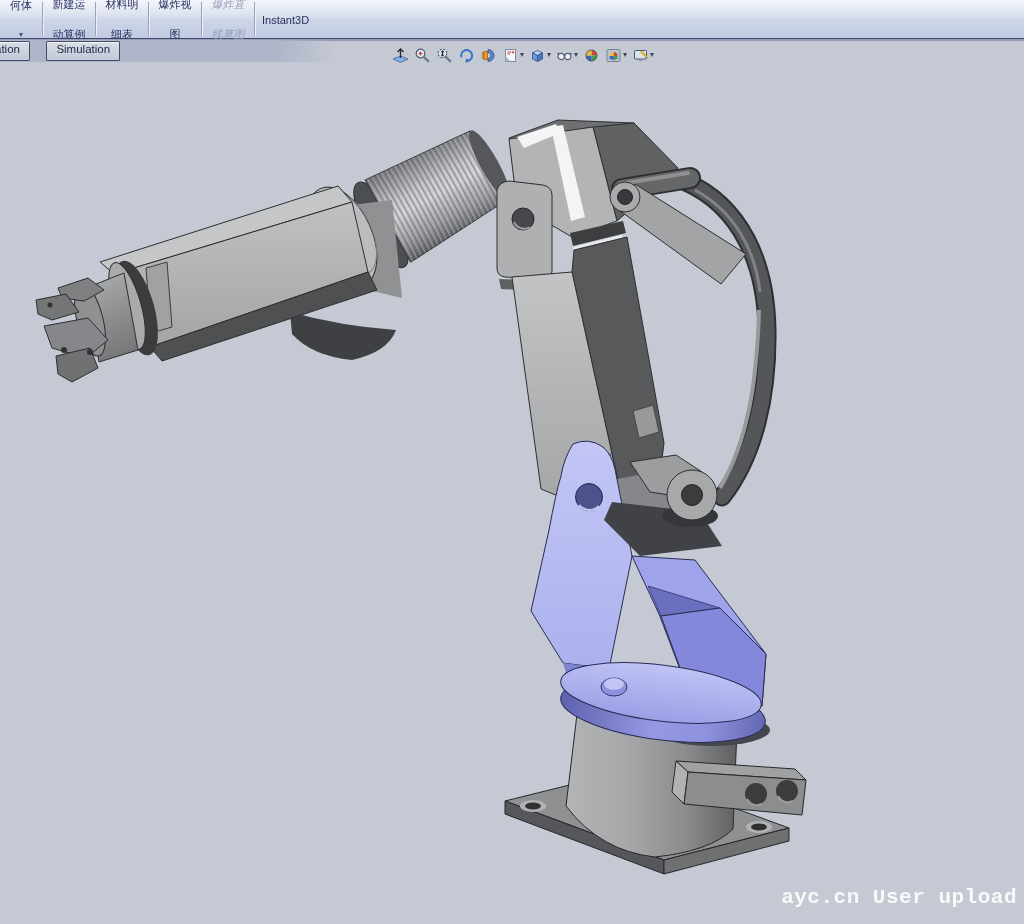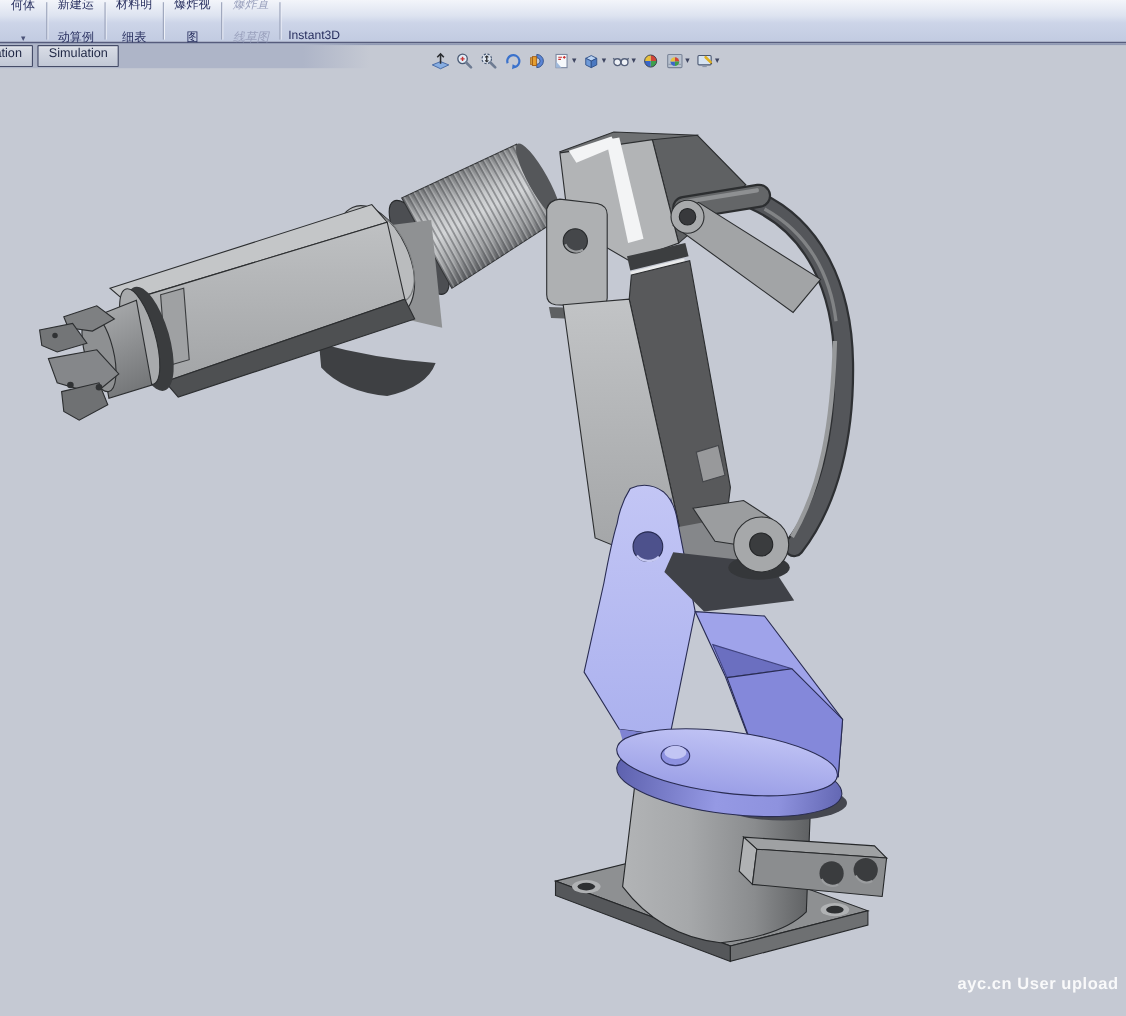--- a/index.html
+++ b/index.html
@@ -10,43 +10,43 @@
   .toolbar{position:absolute;left:0;top:0;width:1024px;height:38px;z-index:5;
     background:linear-gradient(180deg,#f3f5fa 0%,#dde3f0 38%,#ccd4e8 55%,#c2cbe1 100%);
     border-bottom:1px solid #41486b;display:flex;align-items:stretch;}
   .toolbar-underline{position:absolute;left:0;top:39px;width:1024px;height:2px;z-index:5;
     background:linear-gradient(180deg,#9aa2b9,#8d96b2);}
   .tb-btn{display:flex;flex-direction:column;justify-content:center;align-items:center;
     font-size:11px;line-height:12.5px;color:#293060;padding:0 4px;min-width:44px;
     cursor:default;position:relative;gap:17px;}
   .tb-btn.partial{min-width:34px;}
   .tb-btn.disabled{color:#9aa1bd;font-style:italic;}
-  .tb-btn.top-align{justify-content:flex-end;padding-top:2px;min-width:62px;align-items:flex-start;padding-left:7px;}
+  .tb-btn.top-align{justify-content:center;padding-top:2px;min-width:62px;align-items:flex-start;padding-left:7px;}
   .tb-caret{font-size:8px;color:#4b5278;line-height:8px;margin-top:2px;}
   .tb-sep{width:1px;background:#9aa2ba;box-shadow:1px 0 0 #eef1f8;margin:2px 0;}
 
   
   .tab-shelf{position:absolute;left:0;top:40px;width:336px;height:22px;z-index:5;overflow:hidden;
     background:linear-gradient(90deg,#aeb5c8 0%,#aeb5c8 82%,rgba(174,181,200,0) 100%);}
   .tab{display:inline-block;height:17px;margin-top:1px;padding:1px 9px 0 9px;
     background:linear-gradient(180deg,#d9dde6,#c2c8d6);
     border:1px solid #454c68;border-radius:1px;box-shadow:inset 0 1px 0 #f0f2f7;
-    color:#1e2644;font-size:11.5px;vertical-align:top;cursor:default;}
+    color:#1e2644;font-size:11.5px;vertical-align:top;cursor:default;margin-left:12px;}
   .tab.cut{margin-left:-10px;padding-left:4px;}
 
   
   .hud{position:absolute;left:391px;top:44px;height:22px;z-index:6;
     display:flex;align-items:center;gap:3px;}
   .hud-btn{display:flex;align-items:center;gap:1px;padding:1px;cursor:default;}
   .hud-caret{font-size:8px;color:#3e4560;line-height:8px;}
 
   
   .viewport-svg{position:absolute;left:0;top:0;z-index:1;}
   .watermark{position:absolute;right:7px;top:886px;z-index:4;
-    font-family:Liberation Sans, sans-serif;font-weight:bold;font-size:15px;
+    font-family:Liberation Mono, monospace;font-weight:bold;font-size:21px;
     color:rgba(253,253,253,.93);letter-spacing:.5px;margin-left:24px;}
 </style>
 </head>
 <body>
 
 <svg class="viewport-svg" width="1024" height="924" viewBox="0 0 1024 924">
   <defs>
     <linearGradient id="armGrad" x1="0" y1="270" x2="0" y2="500" gradientUnits="userSpaceOnUse">
       <stop offset="0" stop-color="#c2c4c6"></stop>
         <stop offset="1" stop-color="#a4a6a8"></stop>

